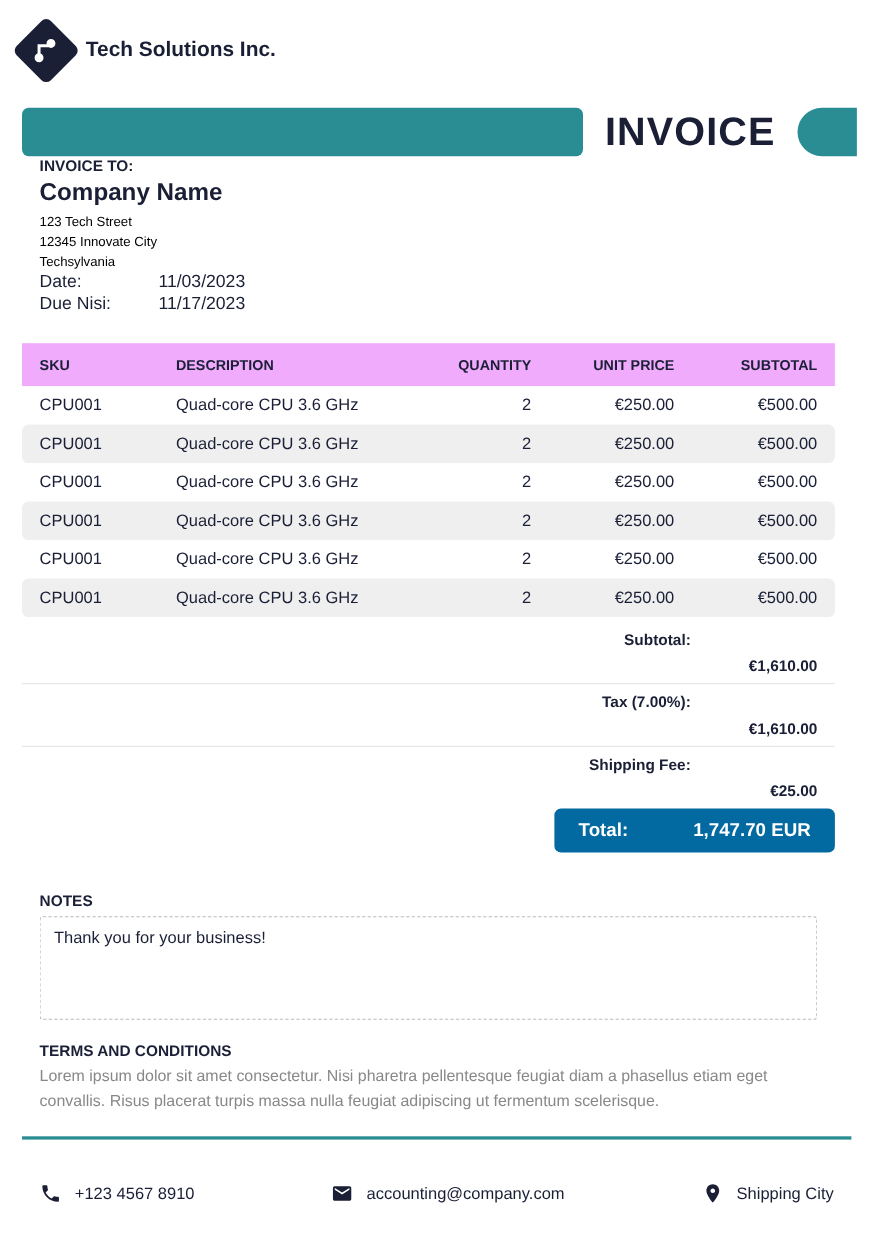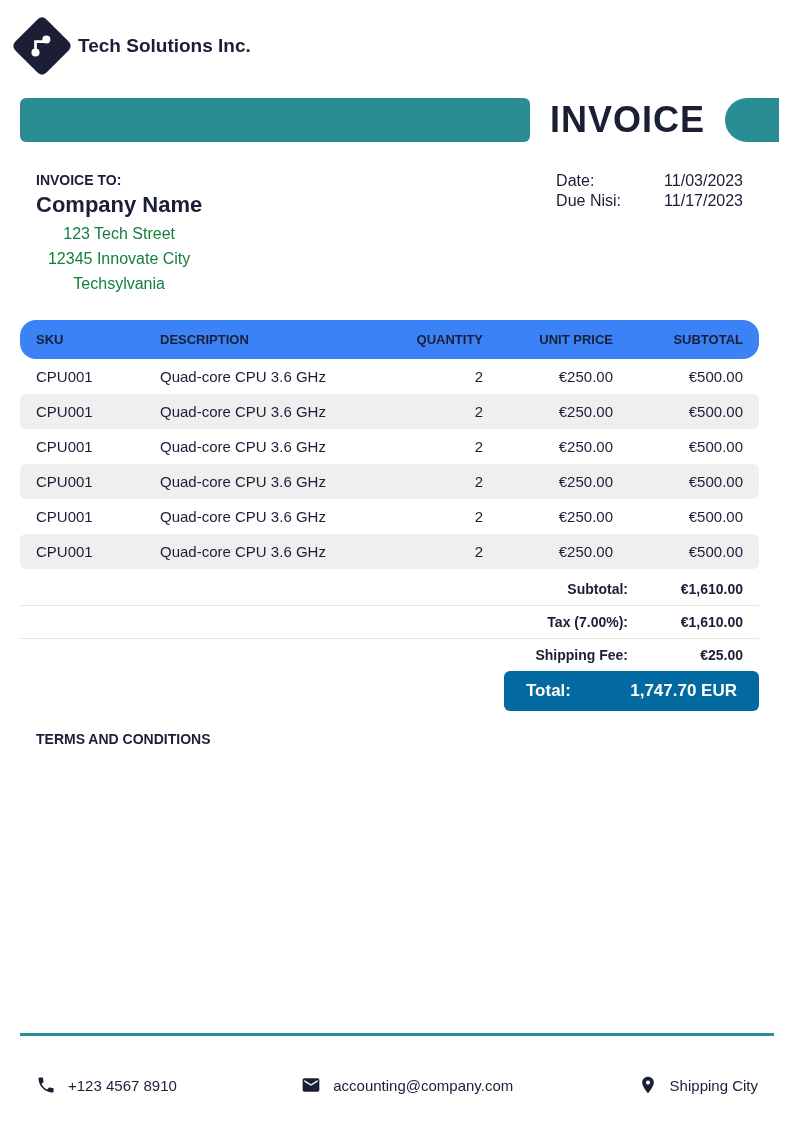--- a/index.html
+++ b/index.html
@@ -40,21 +40,20 @@
 }
 .company-name {
   font-size: 19px;
   font-weight: 700;
   color: #1a1f36;
 }
 .title-row {
   display: flex;
   align-items: center;
   gap: 20px;
-  margin-bottom: 30px;
 }
 .teal-bar-left {
   background: #2a8d94;
   height: 44px;
   flex: 1;
   border-radius: 6px;
 }
 .invoice-title {
   font-size: 36px;
   font-weight: 800;
@@ -67,56 +66,56 @@
   width: 54px;
   border-top-left-radius: 22px;
   border-bottom-left-radius: 22px;
   margin-right: -20px;
 }
 .info-row {
   display: flex;
   justify-content: space-between;
   margin-bottom: 24px;
   padding: 0 16px;
+  flex-direction: column;
 }
 .bill-to { }
 .bill-to-label {
   font-size: 14px;
   font-weight: 800;
   color: #1a1f36;
   margin-bottom: 4px;
 }
 .bill-to-name {
   font-size: 22px;
   font-weight: 800;
   margin-bottom: 4px;
 }
 .bill-to-addr {
-  font-size: 16px;
-  color: #15803d;
+  font-size: 12px;
+  color: #000000;
   line-height: 1.55;
-  text-align: center;
 }
 .meta {
   font-size: 16px;
   color: #1a1f36;
 }
 .meta-row {
   display: flex;
   margin-bottom: 2px;
 }
 .meta-label { width: 108px; }
 .meta-value { }
 .items {
   margin-top: 8px;
 }
 .items-head {
   display: flex;
-  background: #3b82f6;
-  border-radius: 16px;
+  background: #f0abfc;
+  border-radius: 0;
   padding: 12px 16px;
   font-size: 13px;
   font-weight: 800;
   color: #1a1f36;
 }
 .items-row {
   display: flex;
   padding: 9px 16px;
   font-size: 15px;
   border-radius: 6px;
@@ -133,21 +132,21 @@
 .totals-row {
   display: flex;
   justify-content: flex-end;
   font-size: 14px;
   font-weight: 700;
   padding: 8px 16px 8px 0;
   border-top: 1px solid #e6e6e6;
 }
 .totals-row:first-child { border-top: none; }
 .totals-label { width: 140px; text-align: right; }
-.totals-value { width: 115px; text-align: right; }
+.totals-value { width: 115px; text-align: right; margin-top: 24px; }
 .totals-final {
   display: flex;
   justify-content: flex-end;
 }
 .totals-final-inner {
   background: #0369a1;
   color: #fff;
   border-radius: 6px;
   display: flex;
   padding: 10px 22px;
@@ -327,23 +326,28 @@
       <div class="totals-value">€25.00</div>
     </div>
     <div class="totals-final">
       <div class="totals-final-inner">
         <span>Total:</span>
         <span>1,747.70 EUR</span>
       </div>
     </div>
   </div>
 
+  <div class="notes-section">
+    <div class="notes-label">NOTES</div>
+    <div class="notes-box">Thank you for your business!</div>
+  </div>
 
   <div class="terms-section">
     <div class="terms-label">TERMS AND CONDITIONS</div>
+    <div class="terms-text">Lorem ipsum dolor sit amet consectetur. Nisi pharetra pellentesque feugiat diam a phasellus etiam eget convallis. Risus placerat turpis massa nulla feugiat adipiscing ut fermentum scelerisque.</div>
   </div>
 
   <div class="footer">
     <div class="footer-line"></div>
     <div class="footer-contacts">
       <div class="contact">
         <svg class="icon" viewBox="0 0 24 24" fill="#1a1f36">
             <path d="M6.6 10.8c1.4 2.8 3.8 5.1 6.6 6.6l2.2-2.2c.3-.3.7-.4 1-.2 1.2.4 2.4.6 3.7.6.6 0 1 .4 1 1V20c0 .6-.4 1-1 1C10.6 21 3 13.4 3 4c0-.6.4-1 1-1h3.5c.6 0 1 .4 1 1 0 1.2.2 2.5.6 3.7.1.4 0 .8-.3 1l-2.2 2.1z"></path>
           </svg>
         <span>+123 4567 8910</span>

